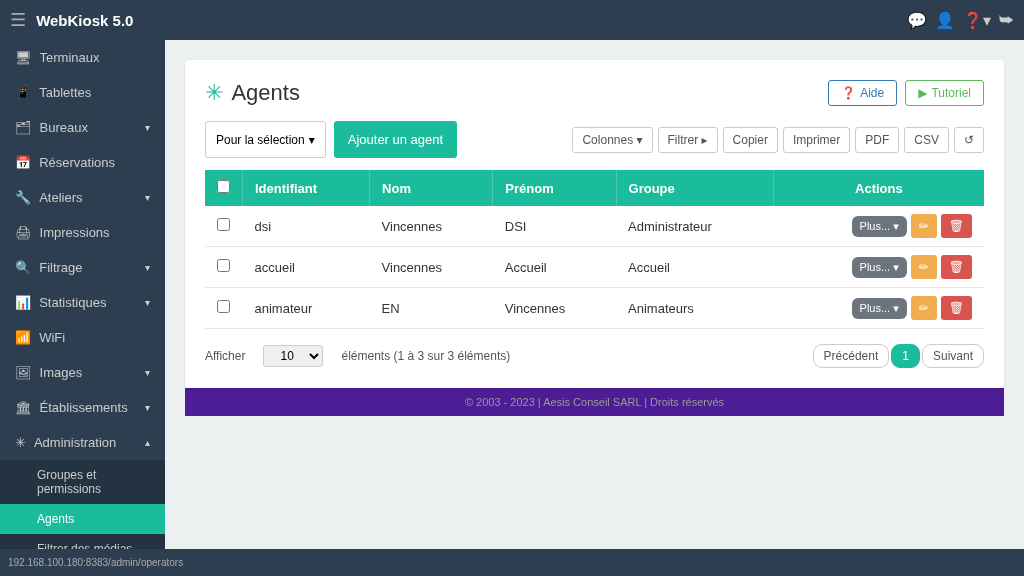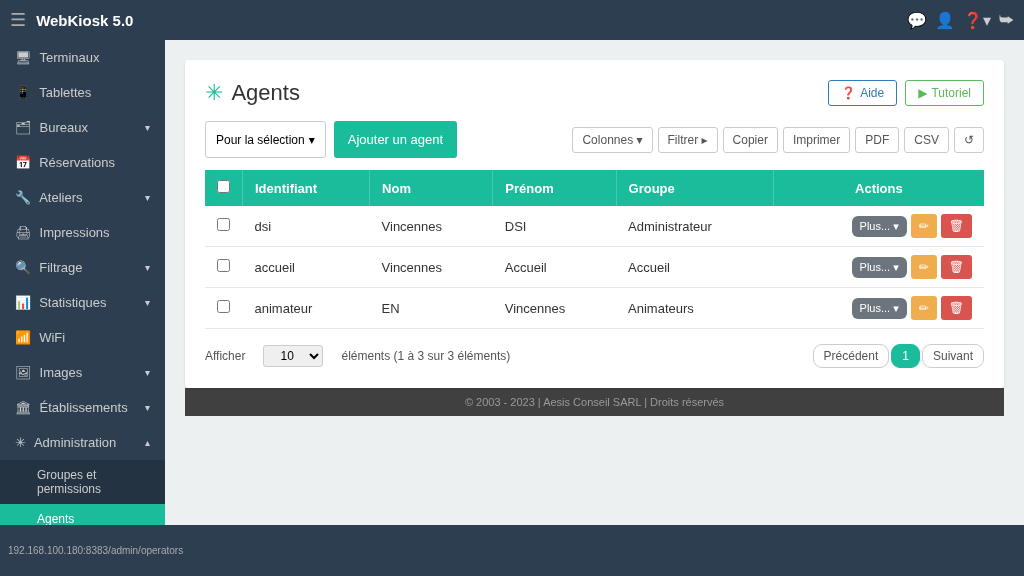--- a/index.html
+++ b/index.html
@@ -205,29 +205,29 @@
       color: #555;
     }
     .page-btn.active { background: #1abc9c; color: white; border-color: #1abc9c; }
 
     
     .main-footer {
       text-align: center;
       font-size: 11px;
       color: #999;
       padding: 8px;
-      background: #404040;
+      background: #4c1d95;
     }
 
     
     .status-bar {
       background: #2c3e50;
       color: #aaa;
       font-size: 10px;
-      padding: 20px 8px;
+      padding: 8px 8px;
       flex-shrink: 0;
     }
 
     
     .main-bg-logo {
       position: absolute;
       top: 50%;
       left: 55%;
       transform: translate(-50%, -50%);
       font-size: 120px;

